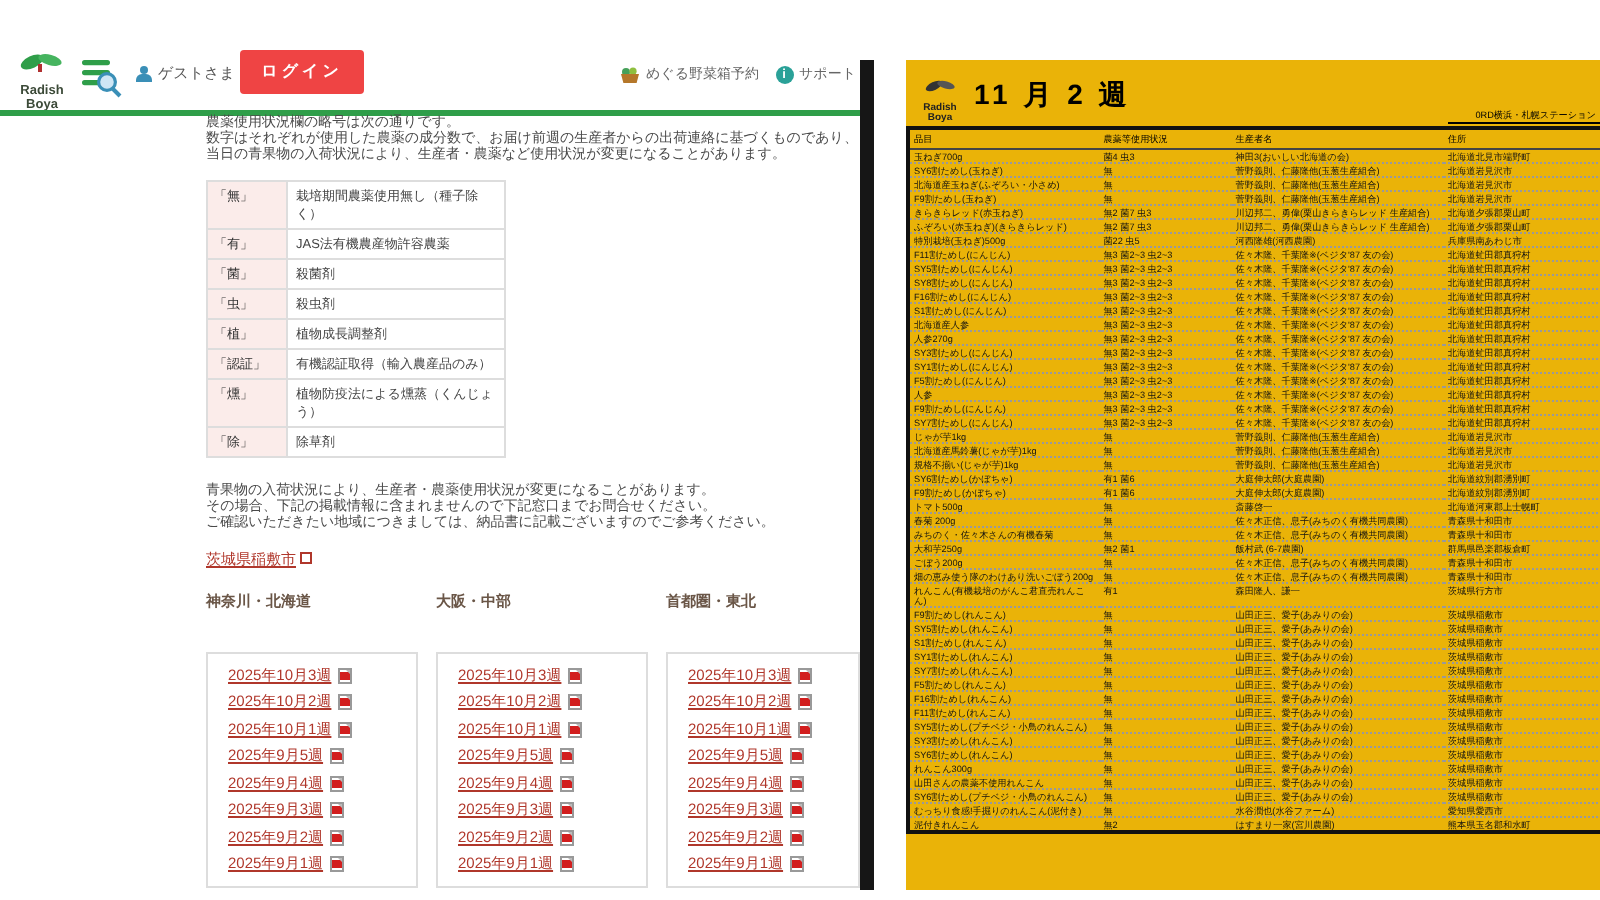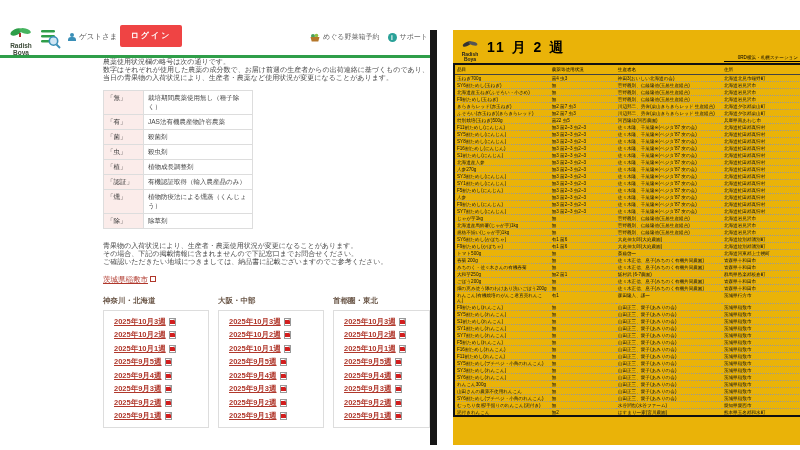--- a/index.html
+++ b/index.html
@@ -41,24 +41,24 @@
   .mark-desc { flex:1; font-size:6.5px; color:#444; padding:2.5px 4px; background:#fff; }
 
   .sec4 { margin-top:13px; }
   .howto { margin-top:9px; font-size:7.5px; }
   .howto a { color:#b0372b; text-decoration:underline; }
   .ext-icon { display:inline-block; width:6px; height:6px; border:1px solid #b0372b; margin-left:2px; position:relative; }
 
   .regions { margin-top:11px; display:flex; gap:9px; }
   .region-col { width:106px; }
   .region-col:last-child { width:97px; }
-  .region-name { font-size:7.5px; font-weight:bold; color:#6a5647; margin-bottom:4px; }
+  .region-name { font-size:7.5px; font-weight:bold; color:#6a5647; margin-bottom:20px; }
   .region-box { border:1px solid #ddd; background:#fff; padding:4px 0 4px 10px; }
   .plink-row { height:13.5px; display:flex; align-items:center; gap:3px; }
-  .plink { font-size:7.5px; color:#b0372b; text-decoration:underline; font-weight:bold; cursor:pointer; }
+  .plink { font-size:7.5px; color:#b0372b; text-decoration:underline; font-weight:normal; cursor:pointer; }
   .pdf-icon { position:relative; width:7px; height:8px; background:#fff; border:1px solid #999; display:inline-block; }
   .pdf-icon::before { content:""; position:absolute; left:0; bottom:1px; width:5px; height:4px; background:#d21e1e; }
   .pdf-icon::after { content:""; position:absolute; right:0; top:0; border-style:solid; border-width:0 2.5px 2.5px 0; border-color:transparent #bbb transparent transparent; }
 
   
   .pdf-pane { position:absolute; left:430px; top:0; width:370px; height:450px; background:#fff; }
   .pdf-edge { position:absolute; top:30px; height:415px; background:#161616; }
   .pdf-edge.left { left:0; width:7px; }
   .pdf-edge.right { left:358px; width:7px; }
   .pdf-page { position:absolute; left:23px; top:30px; width:351px; height:415px; background:#eab308; color:#111; }

